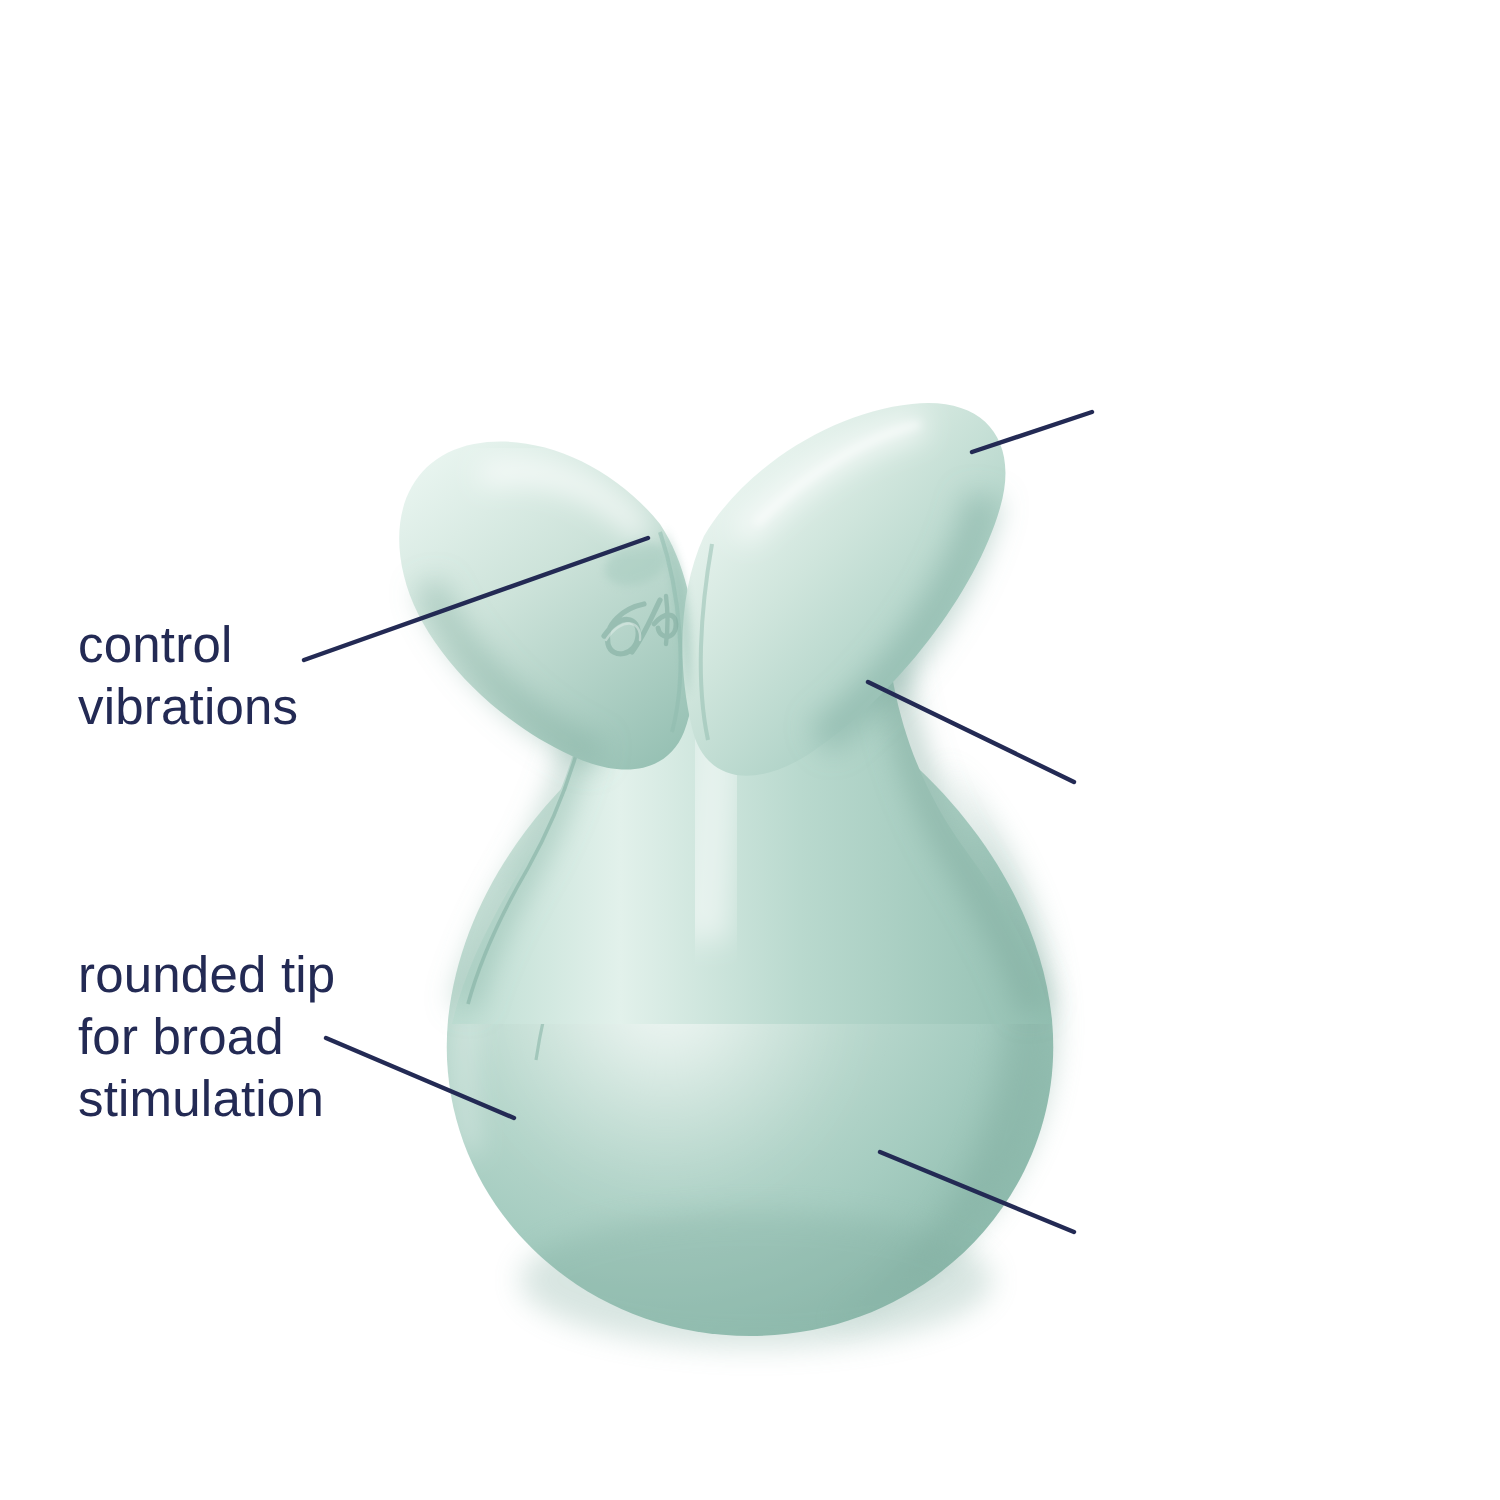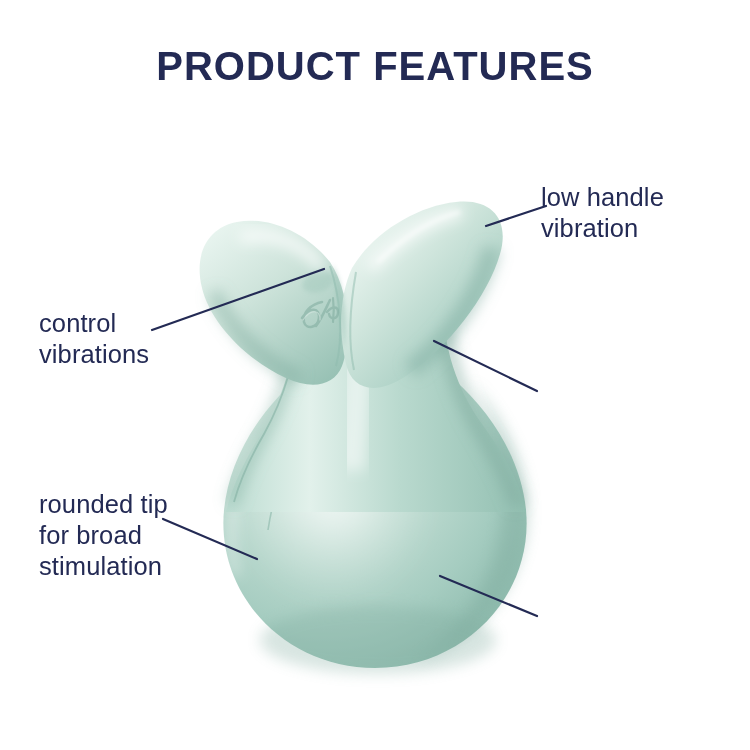--- a/index.html
+++ b/index.html
@@ -59,29 +59,28 @@
     font-weight: normal;
     letter-spacing: 0.1px;
     white-space: pre-line;
   }
   .callout.left  { text-align: left; }
   .callout.right { text-align: left; }
 
   #callout-low-handle      { left: 541px; top: 182px; width: 205px; }
   #callout-control         { left: 39px;  top: 308px; width: 190px; }
   #callout-magnetic        { left: 541px; top: 343px; width: 205px; }
-  #callout-rounded-tip     { left: 39px;  top: 473px; width: 200px; margin-top: 16px; }
+  #callout-rounded-tip     { left: 39px;  top: 473px; width: 200px; }
   #callout-smooth-surface  { left: 541px; top: 536px; width: 205px; }
 </style>
 </head>
 <body>
 
 <div id="page">
 
-  <div id="title">PRODUCT FEATURES</div>
 
   <svg id="product-art" viewBox="0 0 750 750" width="750" height="750" xmlns="http://www.w3.org/2000/svg">
     <defs>
 
       <linearGradient id="gBody" x1="0" y1="0" x2="1" y2="1">
         <stop offset="0%" stop-color="#e6f3ee"></stop>
         <stop offset="30%" stop-color="#c6e0d7"></stop>
         <stop offset="62%" stop-color="#a9cfc3"></stop>
         <stop offset="100%" stop-color="#8fbcae"></stop>
       </linearGradient>
@@ -231,22 +230,20 @@
   <svg id="leader-lines" viewBox="0 0 750 750" width="750" height="750" xmlns="http://www.w3.org/2000/svg">
     <g stroke="#232a54" stroke-width="2.2" stroke-linecap="round" fill="none">
       <line x1="486" y1="226" x2="546" y2="206"></line>
       <line x1="324" y1="269" x2="152" y2="330"></line>
       <line x1="434" y1="341" x2="537" y2="391"></line>
       <line x1="163" y1="519" x2="257" y2="559"></line>
       <line x1="440" y1="576" x2="537" y2="616"></line>
     </g>
   </svg>
 
-  <div class="callout right" id="callout-low-handle">low handle
-vibration</div>
 
   <div class="callout left" id="callout-control">control
 vibrations</div>
 
 
   <div class="callout left" id="callout-rounded-tip">rounded tip
 for broad
 stimulation</div>
 
 

